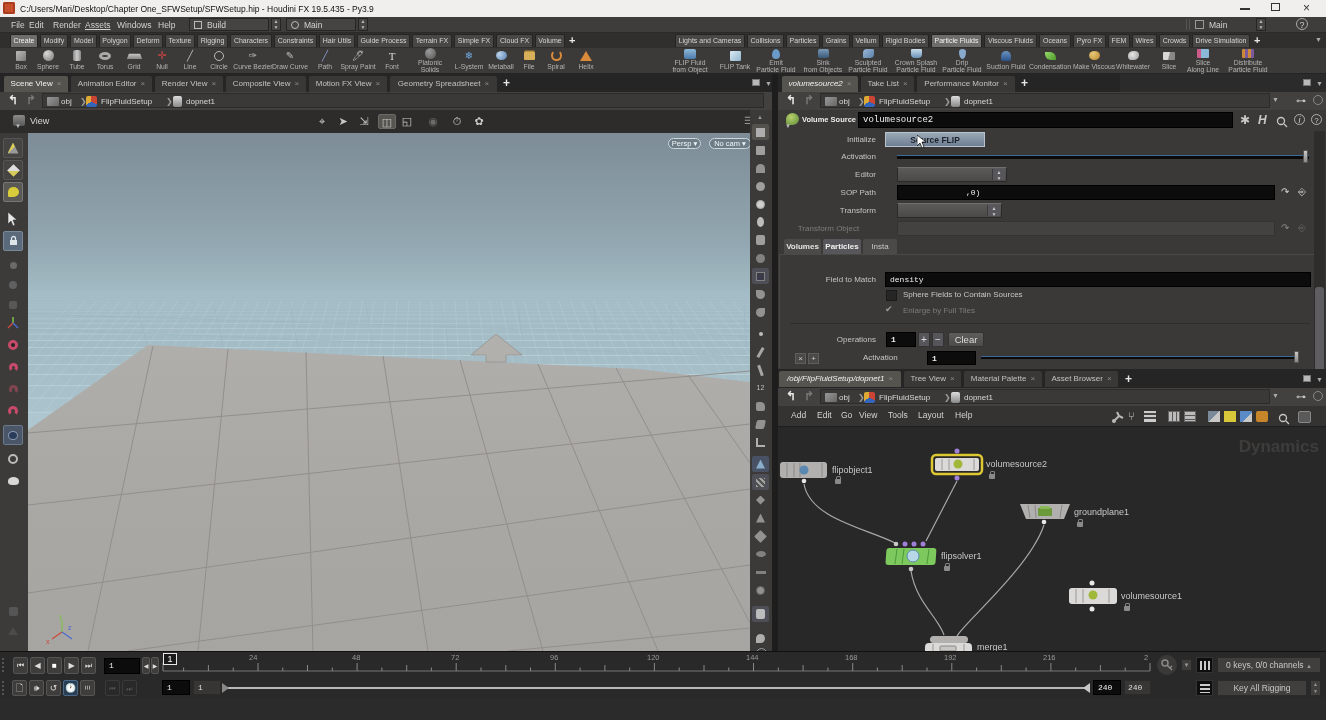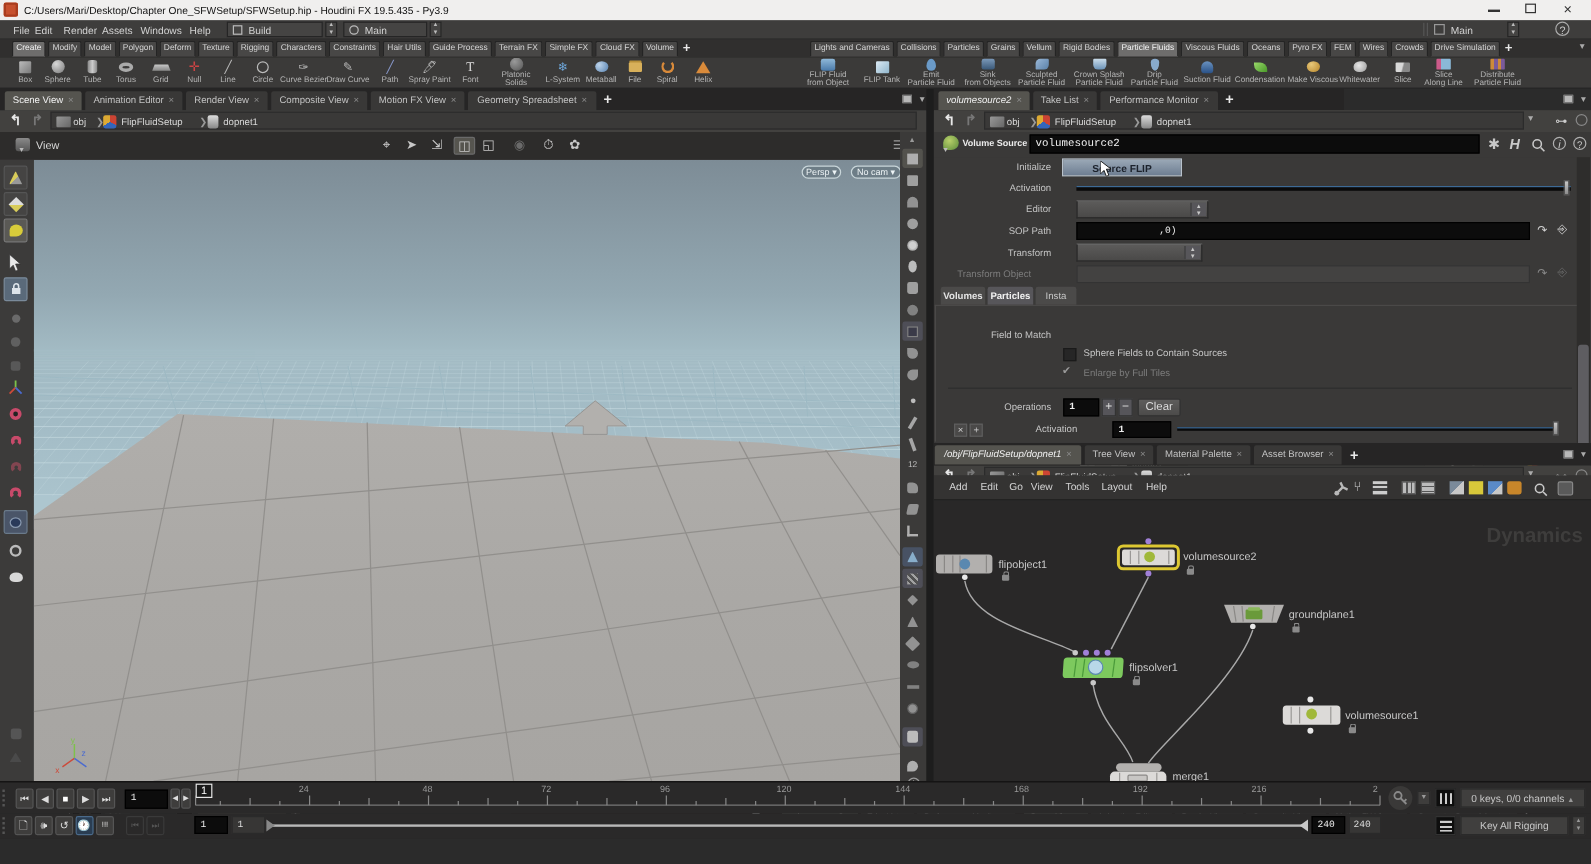--- a/index.html
+++ b/index.html
@@ -89,21 +89,21 @@
     <div class="abs" style="left:20px;top:3.5px;font-size:8.5px;color:#111;">C:/Users/Mari/Desktop/Chapter One_SFWSetup/SFWSetup.hip - Houdini FX 19.5.435 - Py3.9</div>
     <div class="abs" style="left:1240px;top:8px;width:10px;height:1.5px;background:#333;"></div>
     <div class="abs" style="left:1271px;top:3px;width:9px;height:8px;border:1.2px solid #333;"></div>
     <div class="abs" style="left:1303px;top:1px;font-size:12px;color:#333;">×</div>
   </div>
 
   <div class="abs" style="left:0;top:17px;width:1326px;height:16px;background:#3e3d3c;border-bottom:1px solid #2a2a2a;">
     <div class="abs txt" style="left:11px;top:3px;">File</div>
     <div class="abs txt" style="left:29px;top:3px;">Edit</div>
     <div class="abs txt" style="left:53px;top:3px;">Render</div>
-    <div class="abs txt" style="left:85px;top:3px;">Assets</div>
+    <div class="abs txt" style="left:85px;top:3px;text-decoration:underline;">Assets</div>
     <div class="abs txt" style="left:117px;top:3px;">Windows</div>
     <div class="abs txt" style="left:158px;top:3px;">Help</div>
 
     <div class="abs" style="left:189px;top:1px;width:80px;height:13px;background:#454443;border:1px solid #252525;">
       <div class="abs" style="left:4px;top:2px;width:8px;height:8px;border:1px solid #bbb;"></div>
       <div class="abs txt" style="left:17px;top:1px;">Build</div>
     </div>
     <div class="abs" style="left:271px;top:1px;width:10px;height:13px;background:#454443;border:1px solid #252525;color:#bbb;font-size:5px;text-align:center;line-height:5.5px;">▲<br>▼</div>
 
     <div class="abs" style="left:286px;top:1px;width:70px;height:13px;background:#454443;border:1px solid #252525;">
@@ -770,20 +770,21 @@
     <div class="abs" style="left:503px;top:130px;color:#888;font-size:10px;">↷</div>
     <div class="abs" style="left:520px;top:130px;color:#666;font-size:10px;">⎆</div>
 
     <div class="abs" style="left:0;top:146px;width:548px;height:16px;">
       <div class="abs" style="left:6px;top:1px;width:37px;height:15px;background:#4b4a49;border-radius:2px 2px 0 0;color:#e4e4e4;font-size:8px;font-weight:bold;text-align:center;line-height:15px;">Volumes</div>
       <div class="abs" style="left:45px;top:1px;width:38px;height:15px;background:#57565a;border-radius:2px 2px 0 0;color:#f2f2f2;font-size:8px;font-weight:bold;text-align:center;line-height:15px;">Particles</div>
       <div class="abs" style="left:85px;top:1px;width:34px;height:15px;background:#4b4a49;border-radius:2px 2px 0 0;color:#c8c8c8;font-size:8px;text-align:center;line-height:15px;">Insta</div>
     </div>
     <div class="abs" style="left:1px;top:162px;width:537px;height:114px;border:1px solid #4a4948;border-bottom:none;"></div>
     <div class="prow-lbl" style="left:3px;top:183px;">Field to Match</div>
+    <div class="pfield" style="left:107px;top:180px;width:426px;height:15px;">density</div>
     <div class="abs" style="left:108px;top:198px;width:11px;height:11px;background:#262626;border:1px solid #1a1a1a;"></div>
     <div class="abs lbl" style="left:125px;top:198px;">Sphere Fields to Contain Sources</div>
     <div class="abs" style="left:107px;top:212px;color:#9a9a9a;font-size:9px;">✔</div>
     <div class="abs" style="left:125px;top:214px;color:#7c7c7c;font-size:8px;">Enlarge by Full Tiles</div>
     <div class="abs" style="left:12px;top:231px;width:520px;height:1px;background:#2d2d2d;"></div>
     <div class="prow-lbl" style="left:3px;top:243px;">Operations</div>
     <div class="pfield" style="left:108px;top:240px;width:30px;height:15px;font-weight:bold;">1</div>
     <div class="abs" style="left:140px;top:240px;width:12px;height:15px;background:#56555a;border:1px solid #333;color:#ddd;font-size:10px;text-align:center;line-height:13px;">+</div>
     <div class="abs" style="left:154px;top:240px;width:12px;height:15px;background:#56555a;border:1px solid #333;color:#ddd;font-size:10px;text-align:center;line-height:13px;">−</div>
     <div class="abs" style="left:170px;top:240px;width:36px;height:15px;background:linear-gradient(180deg,#5e5d5c,#4c4b4a);border:1px solid #333;border-radius:2px;color:#ddd;font-size:9.5px;text-align:center;line-height:14px;">Clear</div>
@@ -828,21 +829,21 @@
         <div class="abs" style="left:43px;top:2px;width:11px;height:11px;background:conic-gradient(#cc4433 0 33%,#3366bb 33% 66%,#ddaa33 66%);border-radius:2px;"></div>
         <div class="abs pbtxt" style="left:58px;top:3px;">FlipFluidSetup</div>
         <div class="abs chev" style="left:119px;top:3px;">❯</div>
         <div class="abs" style="left:130px;top:2px;width:9px;height:11px;background:linear-gradient(180deg,#ddd,#888);border-radius:2px;"></div>
         <div class="abs pbtxt" style="left:143px;top:3px;">dopnet1</div>
       </div>
       <div class="abs" style="left:494px;top:4px;color:#aaa;font-size:7px;">▼</div>
       <div class="abs" style="left:518px;top:3px;color:#ccc;font-size:10px;">⊶</div>
       <div class="abs" style="left:535px;top:3px;width:10px;height:10px;border:1px solid #888;border-radius:50%;"></div>
     </div>
-    <div class="abs" style="left:0;top:8px;width:548px;height:21px;background:#343332;border-bottom:1px solid #1e1e1e;" id="netmenu">
+    <div class="abs" style="left:0;top:18px;width:548px;height:21px;background:#343332;border-bottom:1px solid #1e1e1e;" id="netmenu">
       <div class="abs txt" style="left:13px;top:4px;">Add</div>
       <div class="abs txt" style="left:39px;top:4px;">Edit</div>
       <div class="abs txt" style="left:63px;top:4px;">Go</div>
       <div class="abs txt" style="left:81px;top:4px;">View</div>
       <div class="abs txt" style="left:110px;top:4px;">Tools</div>
       <div class="abs txt" style="left:140px;top:4px;">Layout</div>
       <div class="abs txt" style="left:177px;top:4px;">Help</div>
       <svg class="abs" style="left:333px;top:4px;" width="14" height="14">
           <path d="M2 12 L8 6 M6 2 l2 4 4 2" stroke="#b8b8b8" stroke-width="2" fill="none"></path>
           <circle cx="3" cy="11" r="2" fill="#b8b8b8"></circle>

